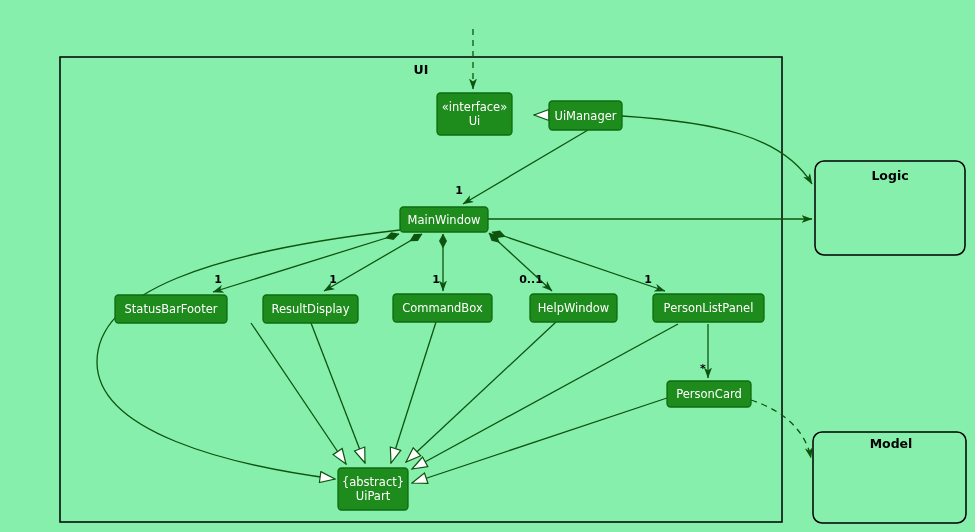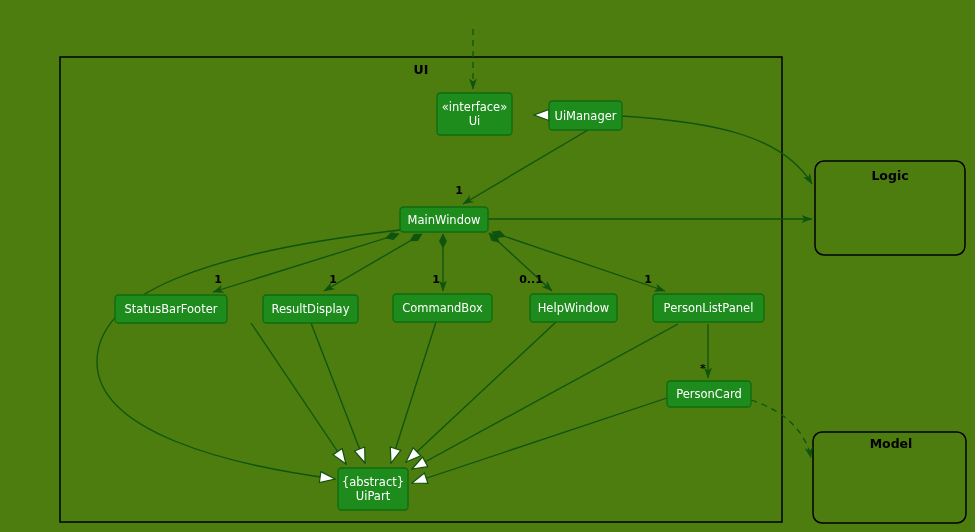--- a/index.html
+++ b/index.html
@@ -1,20 +1,20 @@
 <!DOCTYPE html>
 <html><head>
 <meta charset="utf-8">
 <style>
   html,body { margin:0; padding:0; background:#ffffff; }
   .stage {
     position: relative;
     width: 975px;
     height: 532px;
-    background: #4d7c0f;
+    background: #86efac;
     font-family: "DejaVu Sans", "Liberation Sans", sans-serif;
     overflow: hidden;
   }
   svg { display:block; }
   .edge { fill: none; stroke-width: 1.3px; }
   .edge.dashed { stroke-dasharray: 6 5; }
   .node-rect { stroke-width: 1.3px; }
   .node-label { font-size: 11.5px; }
   .container-rect { fill: none; stroke-width: 1.5px; }
   .container-title { font-size: 12.5px; font-weight: bold; }

